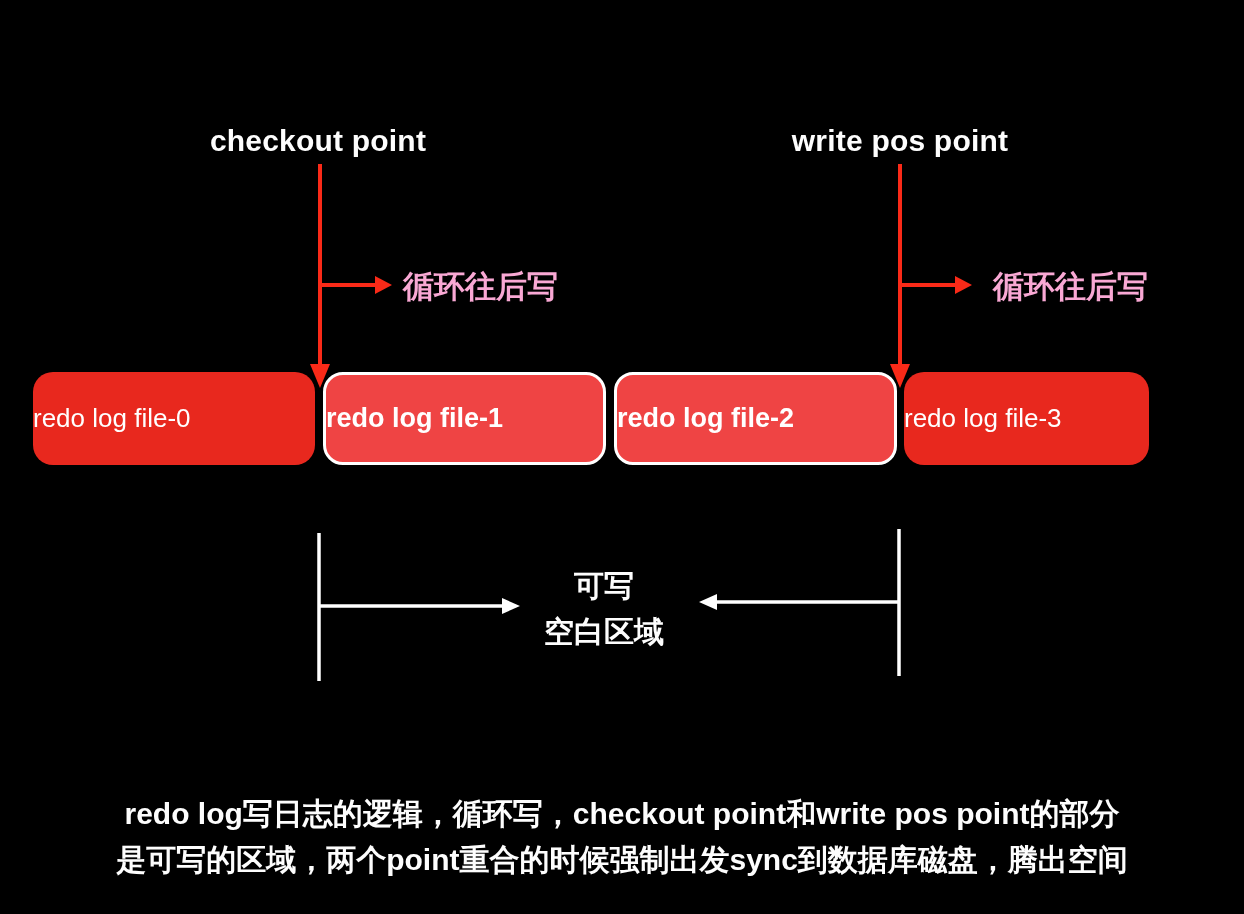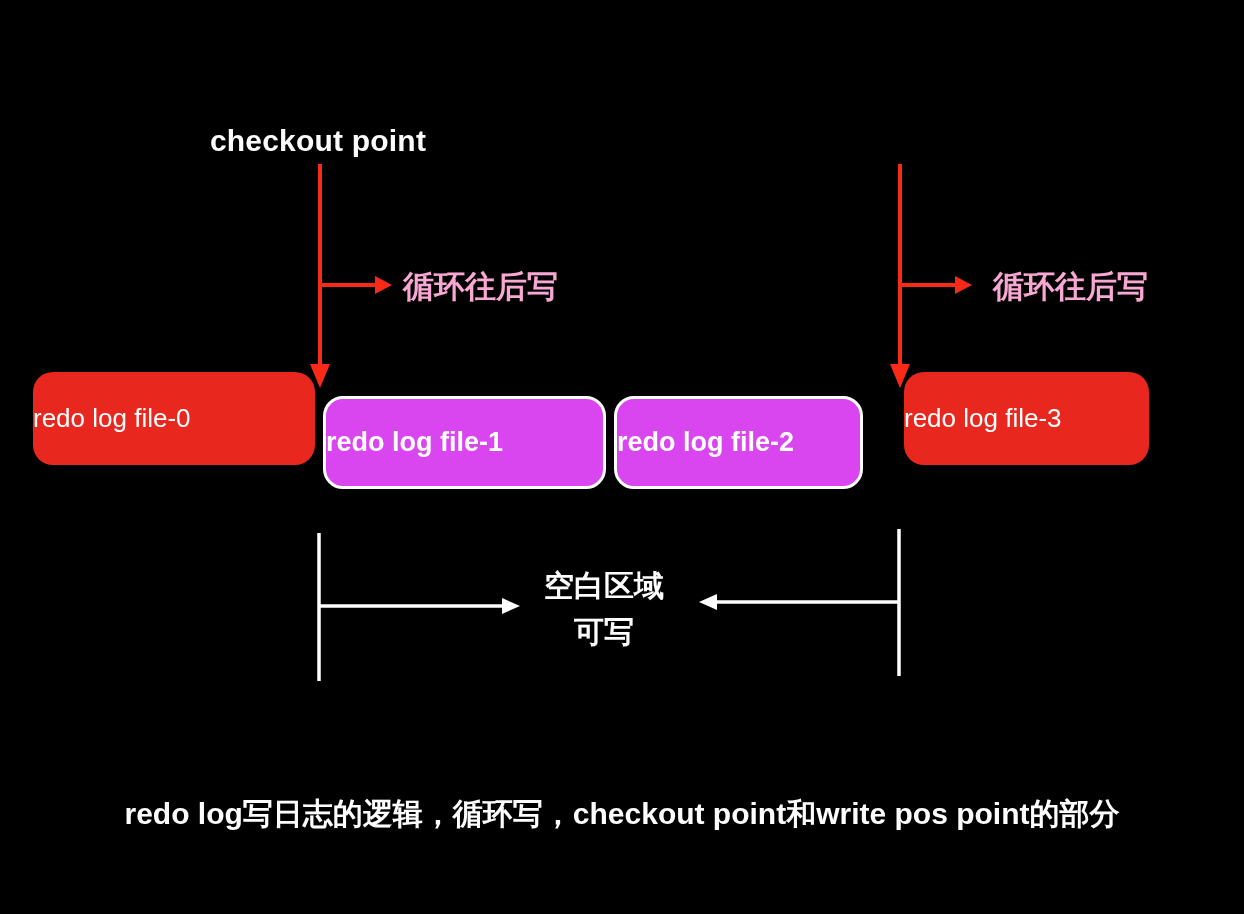--- a/index.html
+++ b/index.html
@@ -56,30 +56,29 @@
     box-sizing: border-box;
     white-space: nowrap;
   }
   .file-box.red {
     background: var(--red-box, #e8281e);
     font-size: 26px;
     font-weight: 400;
     color: #ffffff;
   }
   .file-box.outline {
-    background: #d946ef;
+    background: #ef4444;
     border: 3px solid #ffffff;
     font-size: 27px;
     font-weight: 700;
     color: #ffffff;
-    margin-top: 24px;
   }
   #file-0 { left: 33px;  width: 282px; }
   #file-1 { left: 323px; width: 283px; }
-  #file-2 { left: 614px; width: 249px; }
+  #file-2 { left: 614px; width: 283px; border-radius: 19px; }
   #file-3 { left: 904px; width: 245px; }
 
   .blank-label {
     position: absolute;
     left: 604px;
     top: 563px;
     transform: translateX(-50%);
     text-align: center;
     font-size: 30px;
     font-weight: 700;
@@ -99,20 +98,21 @@
     color: #fdfdfd;
     white-space: nowrap;
   }
 </style>
 </head>
 <body>
 
 <div class="stage">
 
   <div class="ptr-label" id="checkout-label">checkout point</div>
+  <div class="ptr-label" id="writepos-label">write pos point</div>
 
   <svg class="overlay" width="1244" height="914" viewBox="0 0 1244 914">
 
     <g>
       <line x1="320" y1="164" x2="320" y2="367" class="red-stroke" stroke-width="4" stroke="#fa2a18"></line>
       <polygon points="310,364 330,364 320,388" class="red-fill" fill="#fa2a18"></polygon>
       <line x1="320" y1="285" x2="375" y2="285" class="red-stroke" stroke-width="4" stroke="#fa2a18"></line>
       <polygon points="375,276 375,294 392,285" class="red-fill" fill="#fa2a18"></polygon>
     </g>
 
@@ -149,21 +149,22 @@
     <span>redo log file-1</span>
   </div>
   <div class="file-box outline" id="file-2">
     <span>redo log file-2</span>
   </div>
   <div class="file-box red" id="file-3">
     <span>redo log file-3</span>
   </div>
 
   <div class="blank-label">
+    <div>可写</div>
     <div>空白区域</div>
-    <div>可写</div>
   </div>
 
   <div class="caption">
     <div>redo log写日志的逻辑，循环写，checkout point和write pos point的部分</div>
+    <div>是可写的区域，两个point重合的时候强制出发sync到数据库磁盘，腾出空间</div>
   </div>
 
 </div>
 
 </body></html>

